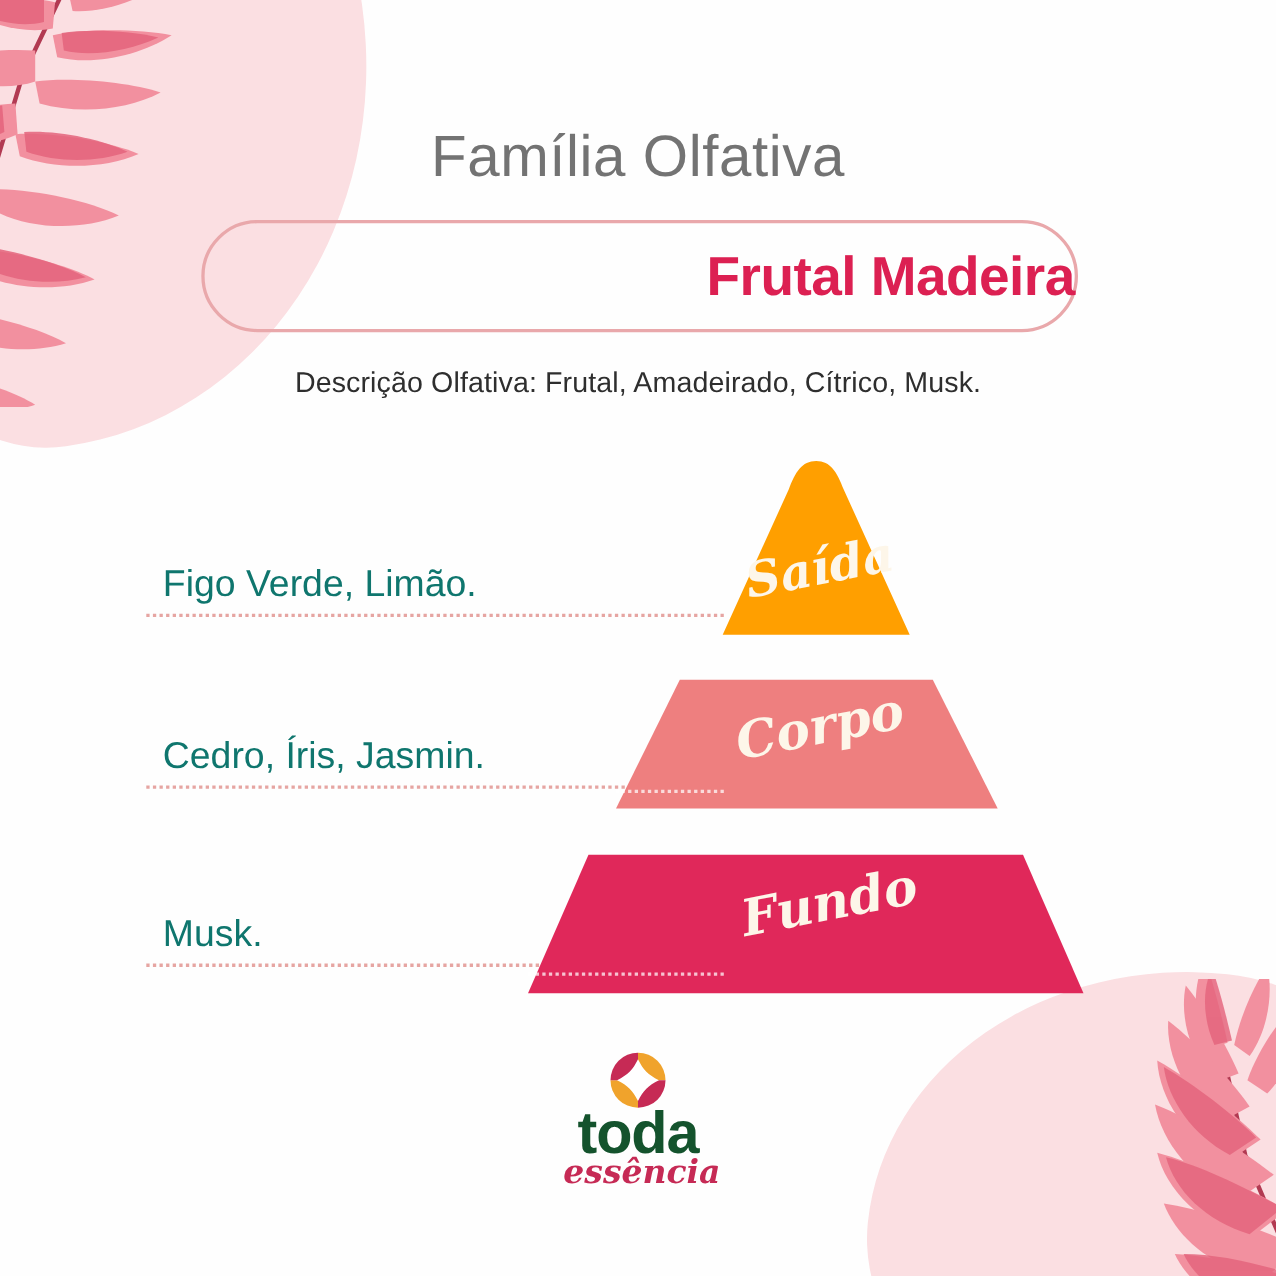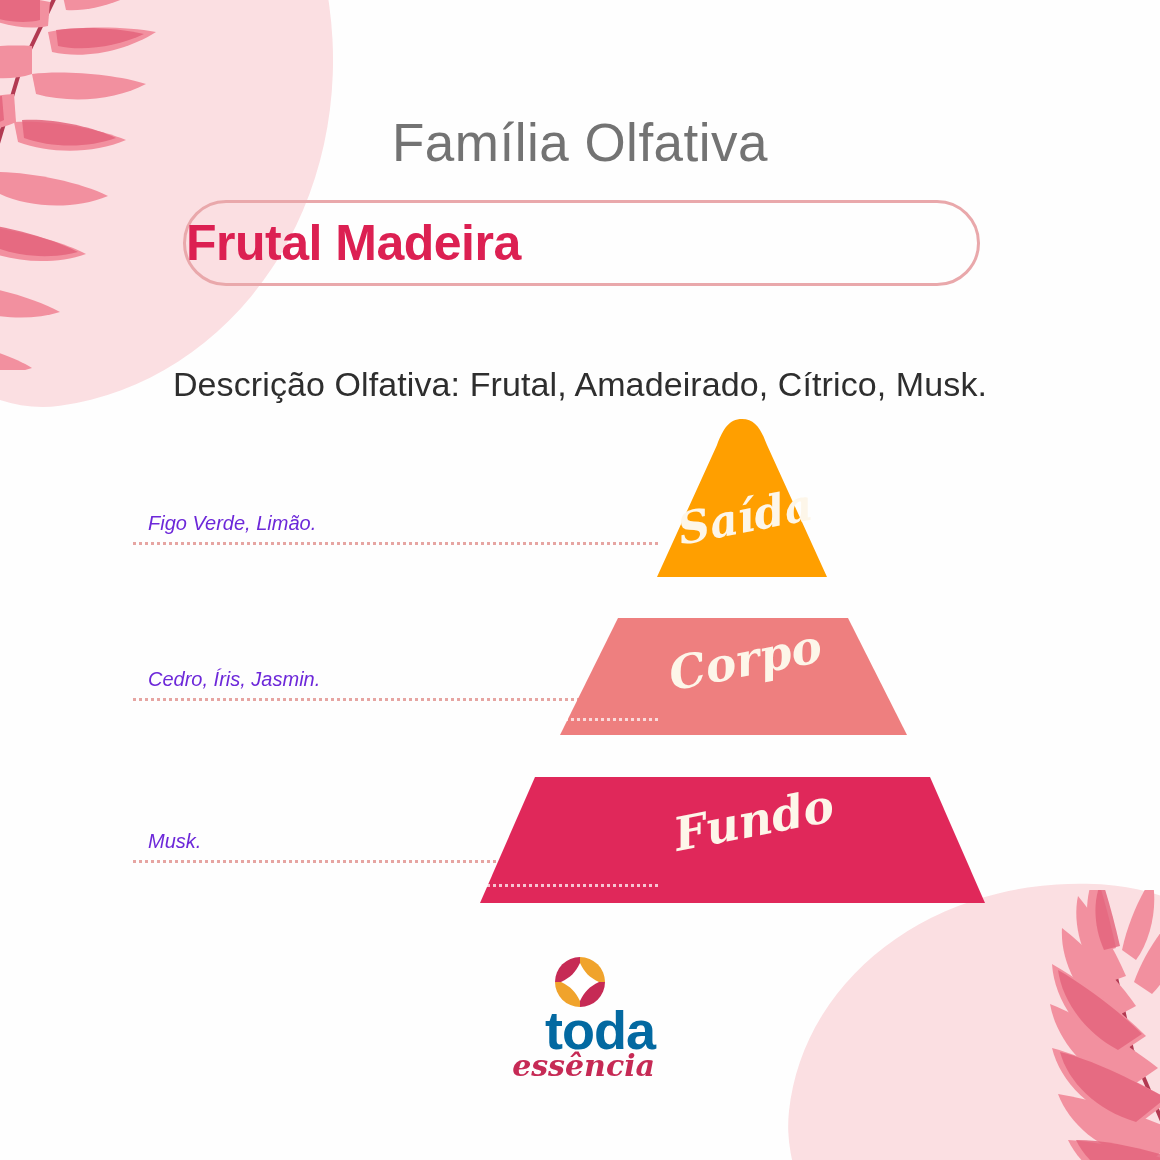--- a/index.html
+++ b/index.html
@@ -51,54 +51,52 @@
     font-size: 53px;
     letter-spacing: 0.5px;
     color: #e2a93b;
     font-weight: 400;
   }
   .name-pill {
     position: absolute;
     left: 183px;
     top: 200px;
     width: 797px;
-    height: 86px;
+    height: 102px;
     box-sizing: border-box;
     border: 3px solid #e9a8ab;
     border-radius: 51px;
     display: flex;
     align-items: center;
-    justify-content: flex-start;
+    justify-content: flex-end;
   }
   .name-pill .pill-text {
     font-size: 50px;
     font-weight: 700;
     color: #dc2052;
     letter-spacing: -0.5px;
   }
   .description {
     position: absolute;
     left: 0; right: 0;
     top: 332px;
     text-align: center;
-    font-size: 34px;
+    font-size: 26px;
     color: #2e2e2e;
     letter-spacing: 0.1px;
-    margin-top: 33px;
   }
 
   
   .note-row { position: absolute; left: 133px; width: 525px; }
   .note-row .note-label {
-    font-size: 20px;
-    color: #6d28d9;
+    font-size: 34px;
+    color: #0f766e;
     padding-left: 15px;
     padding-bottom: 7px;
     white-space: nowrap;
-    font-style: italic;
   }
   .note-row .note-rule {
     height: 0;
     border-top: 3px dotted #e6a5a2;
   }
   #row-saida { top: 512px; }
   #row-corpo { top: 668px; }
   #row-fundo { top: 830px; }
 
   
@@ -257,17 +255,17 @@
     <svg width="150" height="54" viewBox="0 0 150 54">
       <g transform="translate(75,27)">
         <circle r="25" fill="#ffffff"></circle>
         <path d="M0 -25 A25 25 0 0 1 25 0 L0 0 Z" fill="#f0a32c"></path>
         <path d="M25 0 A25 25 0 0 1 0 25 L0 0 Z" fill="#c62a55"></path>
         <path d="M0 25 A25 25 0 0 1 -25 0 L0 0 Z" fill="#f0a32c"></path>
         <path d="M-25 0 A25 25 0 0 1 0 -25 L0 0 Z" fill="#c62a55"></path>
         <path d="M0 -19 C5 -9 9 -5 19 0 C9 5 5 9 0 19 C-5 9 -9 5 -19 0 C-9 -5 -5 -9 0 -19 Z" fill="#ffffff"></path>
       </g>
     </svg>
-    <div class="logo-toda" style="color: #0369a1; text-align: right;">toda</div>
+    <div class="logo-toda" style="color: #14532d;">toda</div>
     <div class="logo-essencia" style="color: rgb(198, 42, 85);">essência</div>
   </div>
 
 </div>
 
 </body></html>

